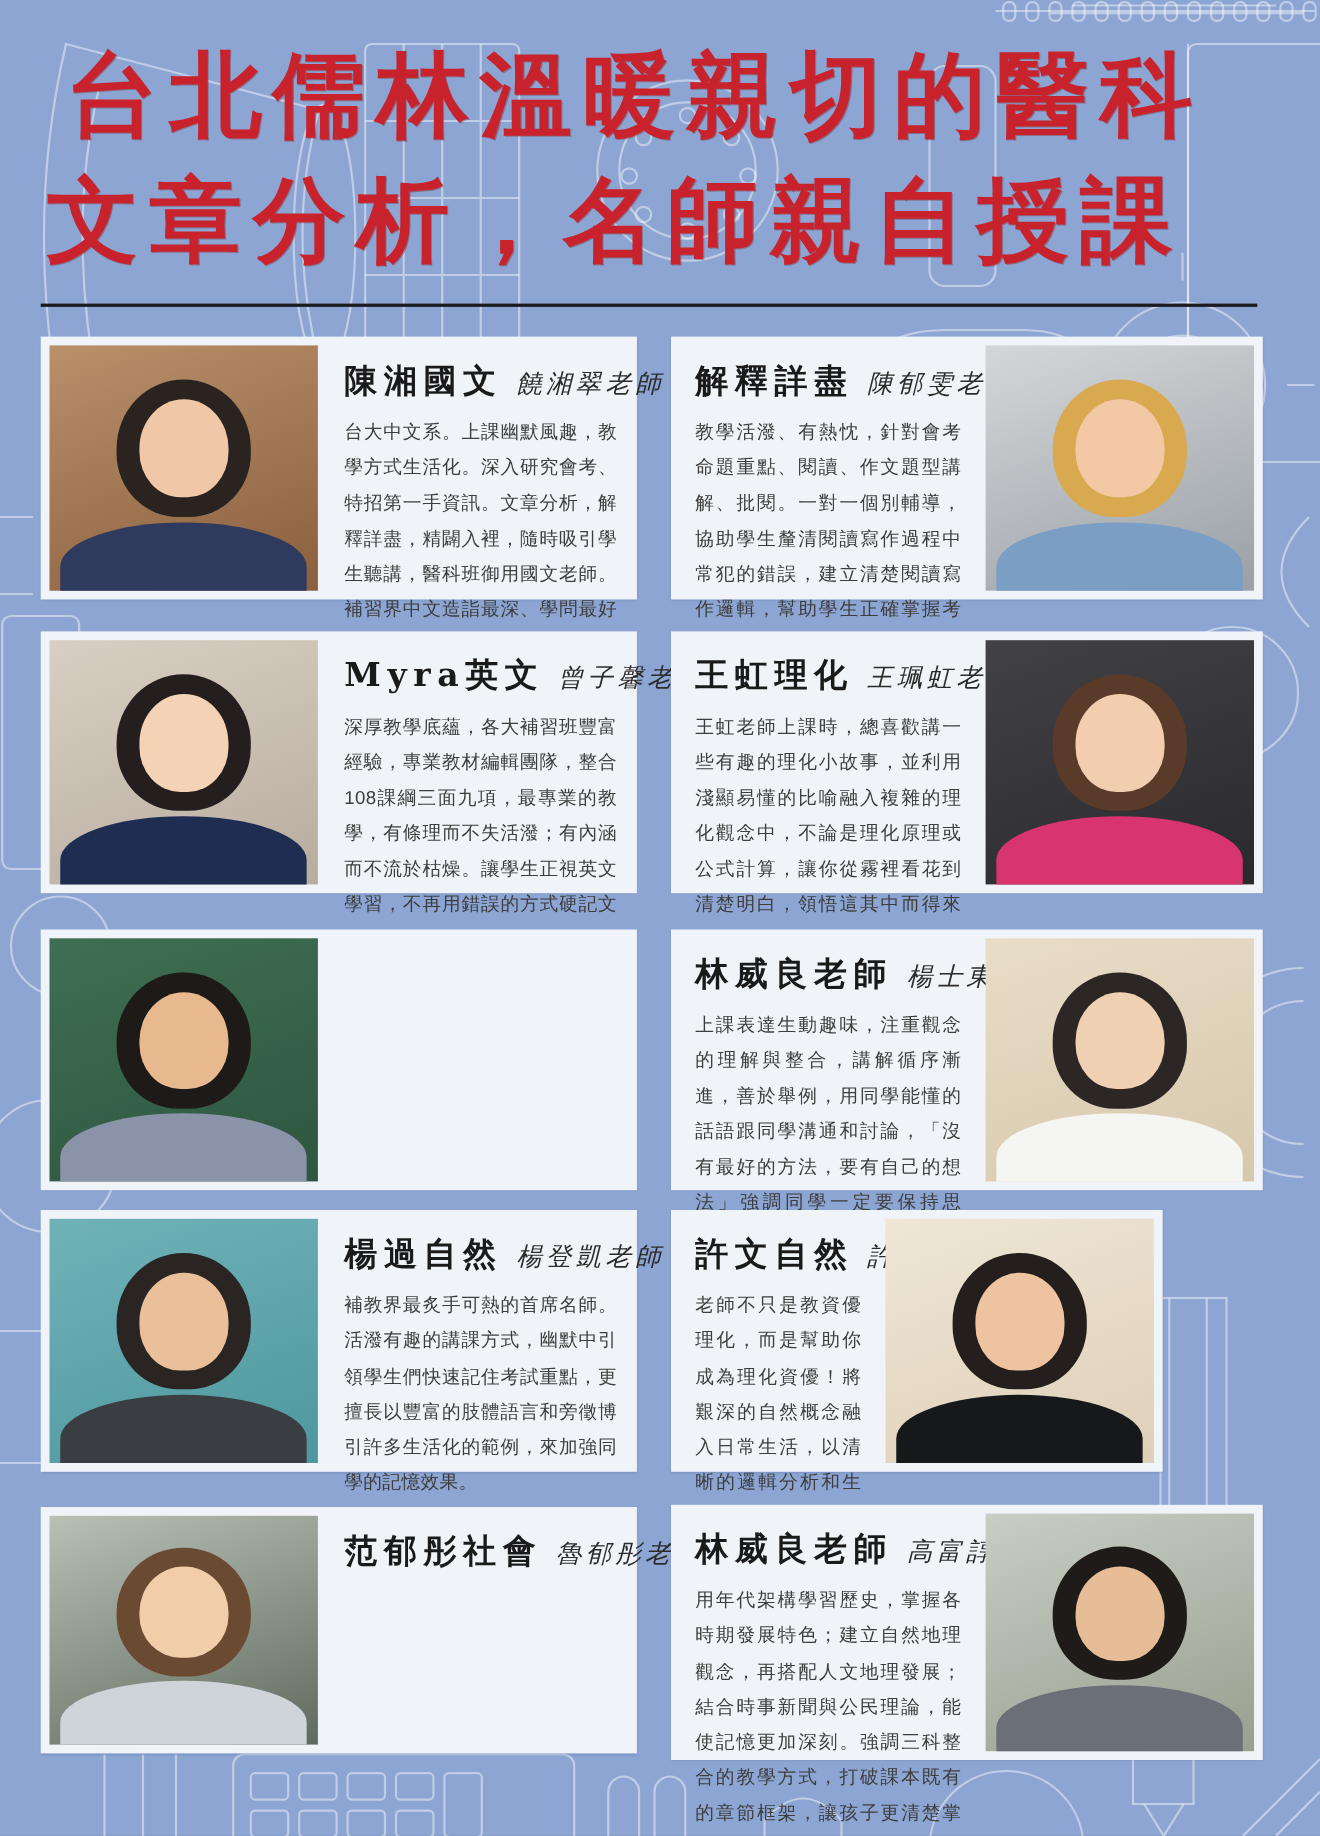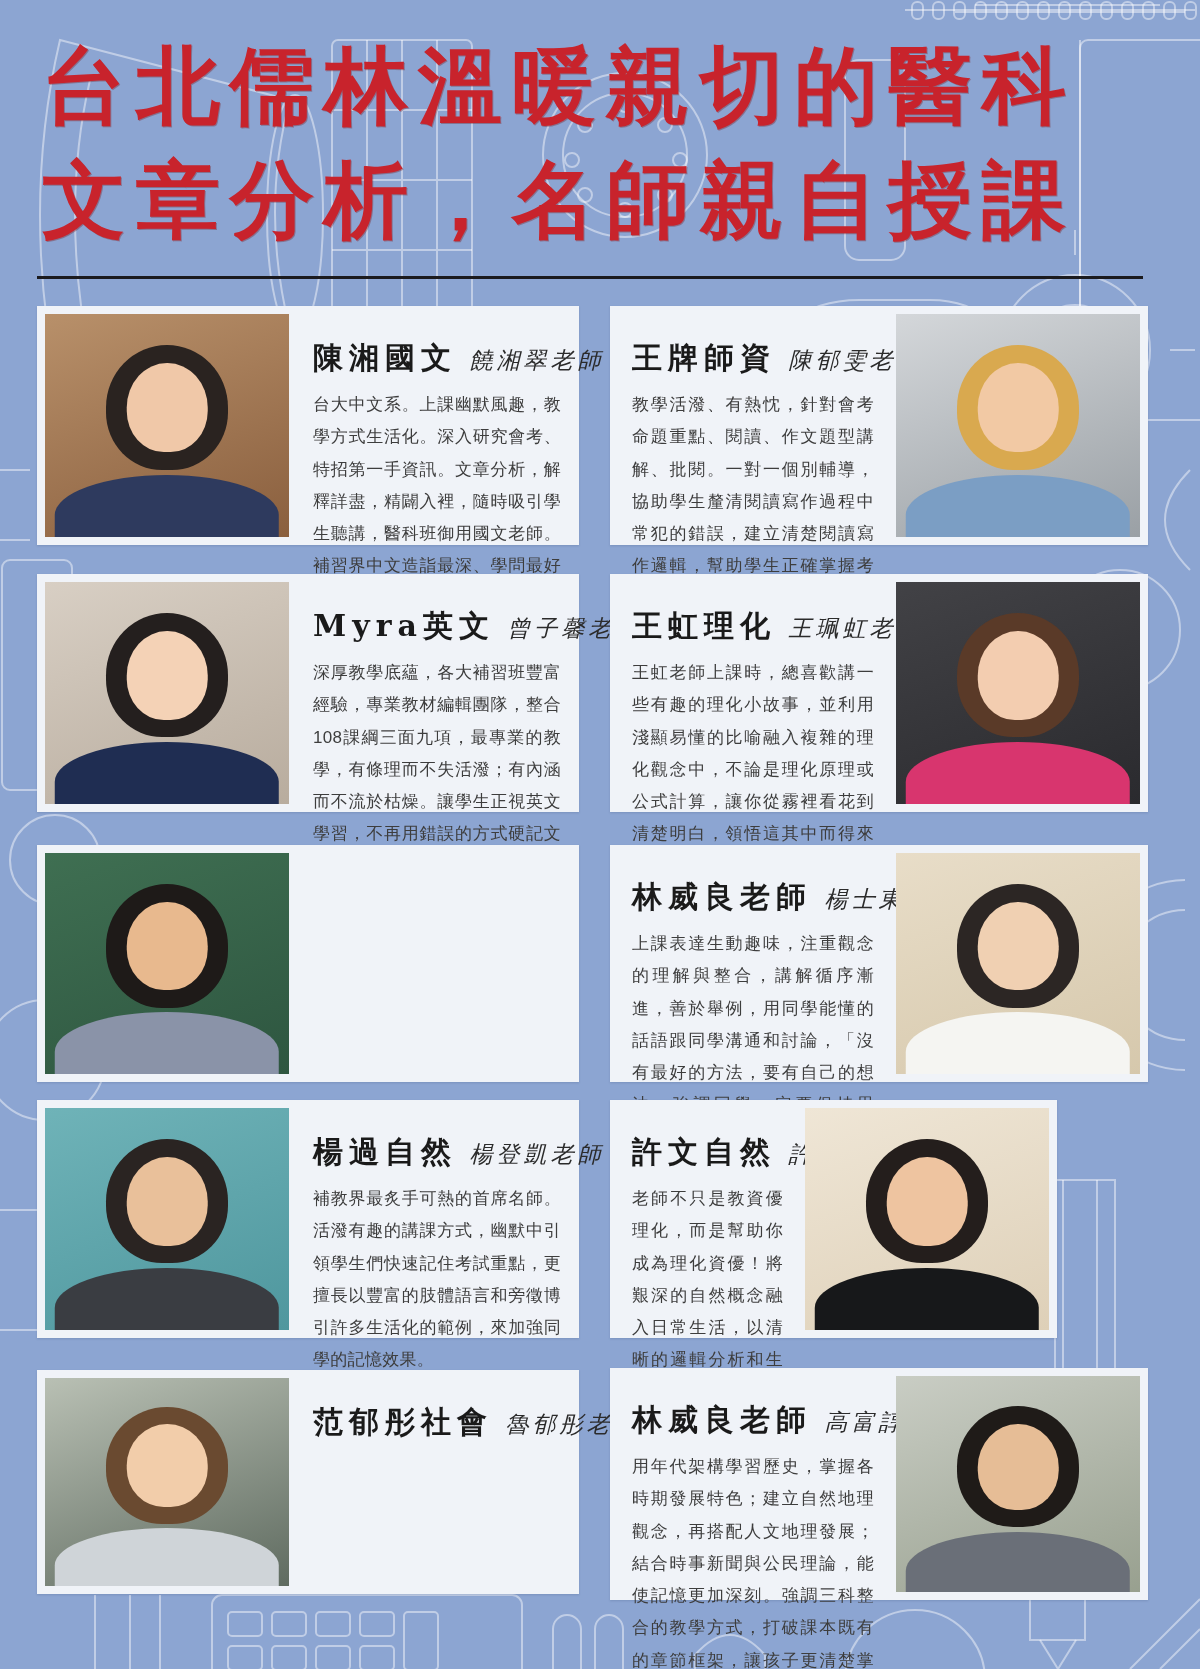--- a/index.html
+++ b/index.html
@@ -6,29 +6,29 @@
   body{font-family:"Liberation Sans","DejaVu Sans",sans-serif;background:#667;}
   .page{position:relative;width:1200px;height:1669px;margin:0 auto;background:#8CA5D2;overflow:hidden;}
   .doodles{position:absolute;inset:0;pointer-events:none;}
 
   
   .header{position:absolute;left:0;top:0;width:1200px;}
   .title-line{position:absolute;left:42px;width:1070px;color:#C8232C;
     font-weight:900;font-size:84px;letter-spacing:10px;line-height:1;white-space:nowrap;
     font-family:"DejaVu Serif","Liberation Serif",serif;
     text-shadow:1px 1px 0 rgba(120,20,20,.35);}
-  .title-1{top:44px;}
+  .title-1{top:44px;text-align:center;}
   .title-2{top:158px;}
   .divider{position:absolute;left:37px;top:276px;width:1106px;height:3px;background:#1B1B1F;}
 
   
   .card{position:absolute;background:#F0F3F8;display:flex;box-shadow:0 1px 2px rgba(40,60,100,.18);}
   .card.photo-right{flex-direction:row-reverse;}
   .photo{flex:0 0 244px;margin:8px;position:relative;overflow:hidden;background:#ccc;}
-  .info{flex:1;padding:20px 18px 0 16px;min-width:0;margin-top:12px;}
+  .info{flex:1;padding:20px 18px 0 16px;min-width:0;}
   .photo-right .info{padding:20px 14px 0 22px;}
   .name-row{margin-bottom:10px;white-space:nowrap;}
   .course{font-size:30px;font-weight:900;color:#1A1A1A;letter-spacing:6px;
     font-family:"DejaVu Serif","Liberation Serif",serif;}
   .tname{font-size:23px;color:#2B2B2B;letter-spacing:4px;margin-left:8px;
     font-family:"DejaVu Serif","Liberation Serif",serif;font-style:italic;font-weight:500;}
   .desc{margin:0;font-size:17px;line-height:1.9;color:#3D3D3D;text-align:justify;
     letter-spacing:.3px;}
 
   
@@ -177,21 +177,21 @@
     </section>
 
     <section class="card c-r1 photo-right">
       <div class="photo" style="background: linear-gradient(160deg, rgb(212, 215, 218), rgb(154, 160, 165));">
         <div class="ph-hair" style="background: rgb(217, 169, 79);"></div>
         <div class="ph-face" style="background: rgb(242, 201, 164);"></div>
         <div class="ph-torso" style="background: rgb(123, 158, 196);"></div>
       </div>
       <div class="info">
         <div class="name-row">
-          <span class="course">王牌師資</span>
+          <span class="course">解釋詳盡</span>
           <span class="tname">陳郁雯老師</span>
         </div>
         <p class="desc">教學活潑、有熱忱，針對會考命題重點、閱讀、作文題型講解、批閱。一對一個別輔導，協助學生釐清閱讀寫作過程中常犯的錯誤，建立清楚閱讀寫作邏輯，幫助學生正確掌握考試作答時的技巧，針對學生個人問題對症下藥。</p>
       </div>
     </section>
 
     <section class="card c-l2">
       <div class="photo" style="background: linear-gradient(160deg, rgb(216, 207, 196), rgb(184, 172, 158));">
         <div class="ph-hair" style="background: rgb(36, 31, 30);"></div>
         <div class="ph-face" style="background: rgb(244, 210, 182);"></div>

